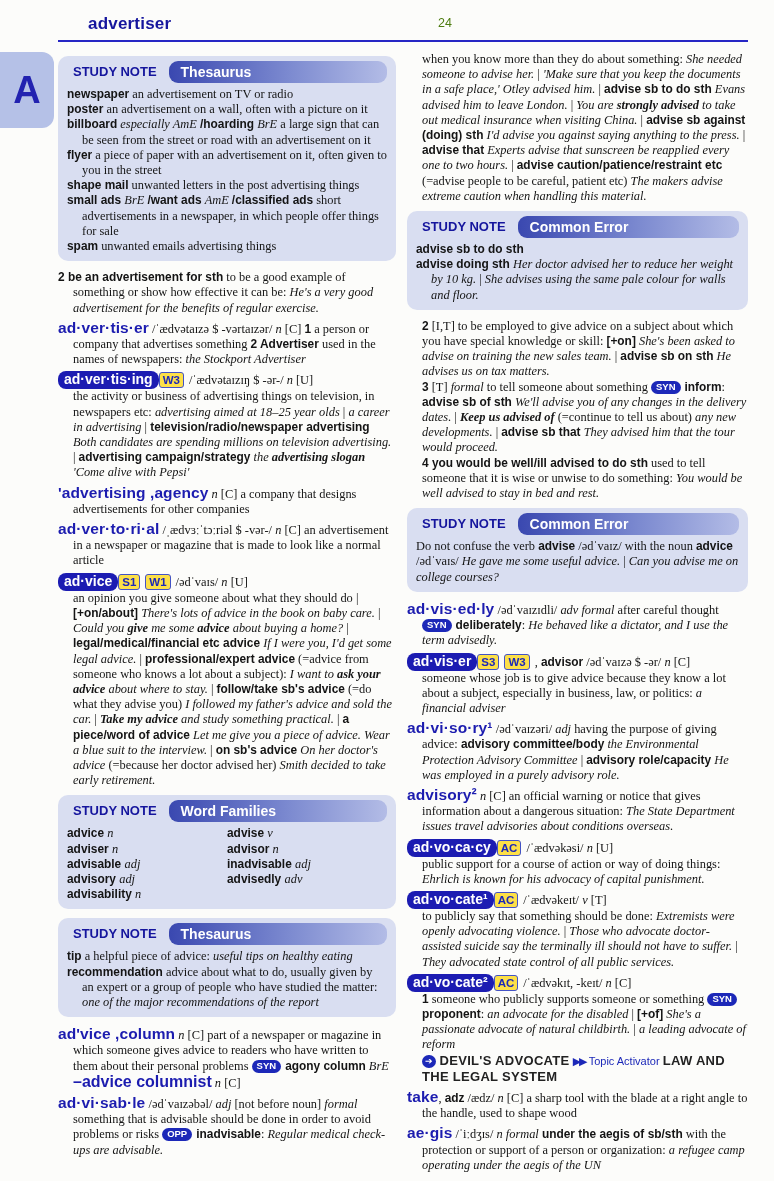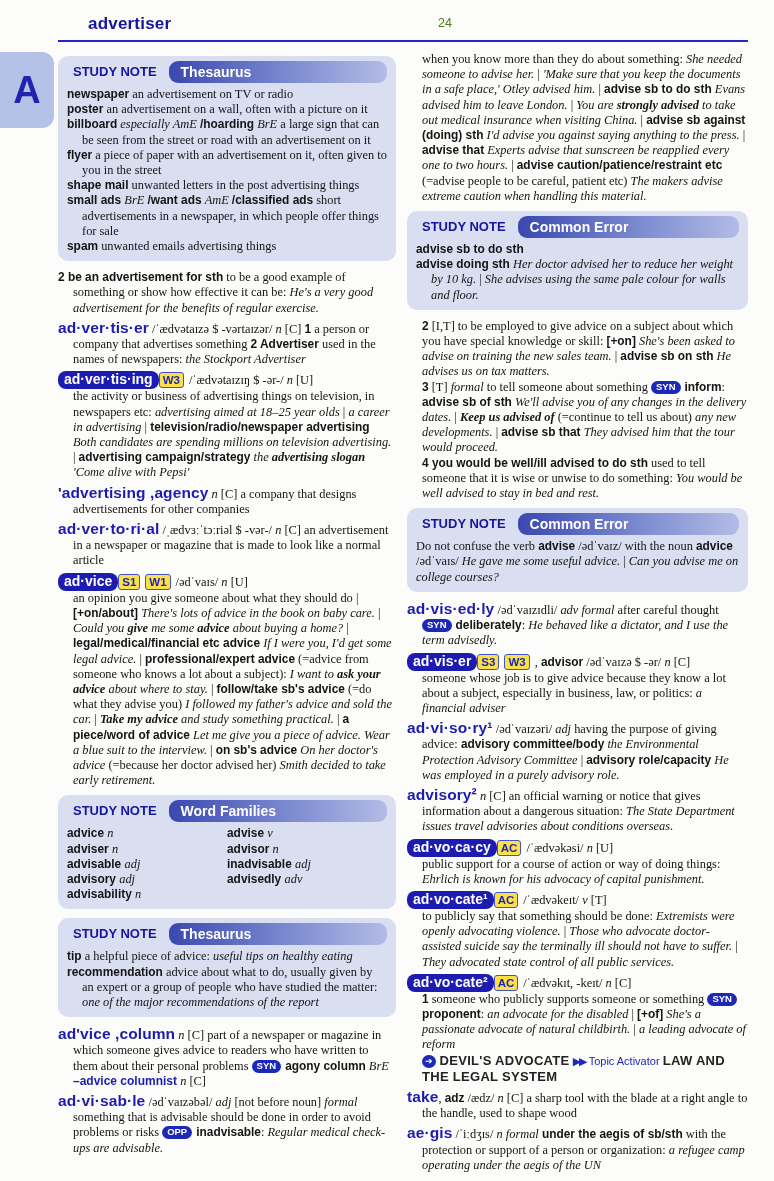--- a/index.html
+++ b/index.html
@@ -47,21 +47,21 @@
   }
   .sg-fq,.sg-ac{
     border:1.2px solid #4353c6;color:#1c28b8;background:#fde047;
     font-family:"Liberation Sans",sans-serif;font-weight:700;font-size:11.5px;
     padding:0 3px;border-radius:3px;margin-right:5px;display:inline-block;line-height:14px;text-indent:0;
   }
   .sg-syn,.sg-opp{
     background:#1c28b8;color:#fff;font-family:"Liberation Sans",sans-serif;font-weight:700;font-size:9.5px;
     padding:0 5px 1px;border-radius:8px;margin-right:4px;display:inline-block;line-height:12px;vertical-align:1px;text-indent:0;
   }
-  .sg-der{font-family:"Liberation Sans",sans-serif;font-weight:700;font-size:12px;color:#1c1caf}
+  .sg-der{font-family:"Liberation Sans",sans-serif;font-weight:700;font-size:16px;color:#1c1caf}
   .sg-sc{font-family:"Liberation Sans",sans-serif;font-weight:700;font-size:13px;letter-spacing:.3px;color:#222}
   .sg-arr{
     background:#1c28b8;color:#fff;border-radius:50%;font-size:9px;padding:1px 3px 2px;
     margin-right:4px;display:inline-block;line-height:10px;vertical-align:1px;text-indent:0;
   }
   .sg-tta{color:#1c28b8;font-size:11px;letter-spacing:-2px}
   .sg-tt{font-family:"Liberation Sans",sans-serif;font-weight:400;font-size:11px;color:#1c28b8}
 </style>
 </head>
 <body>

